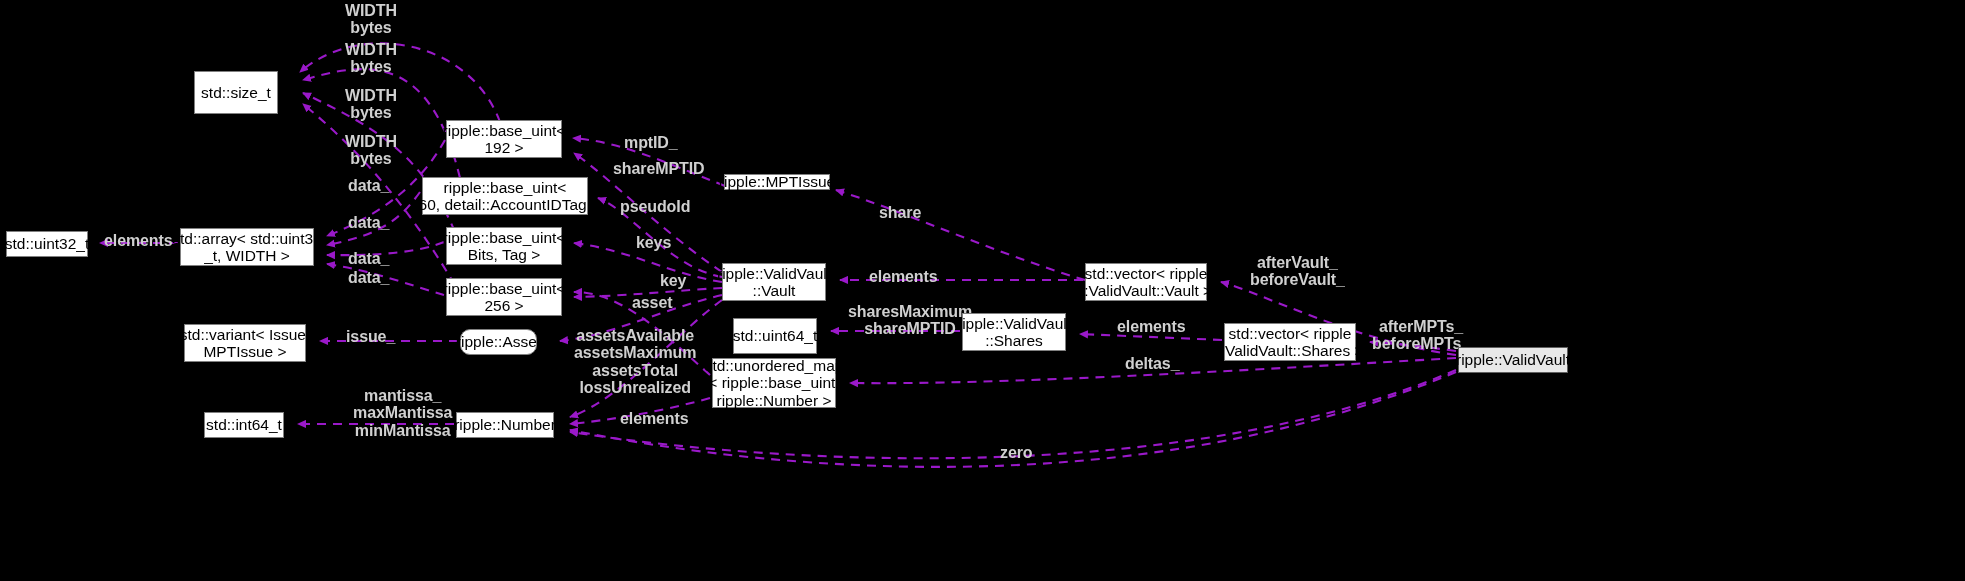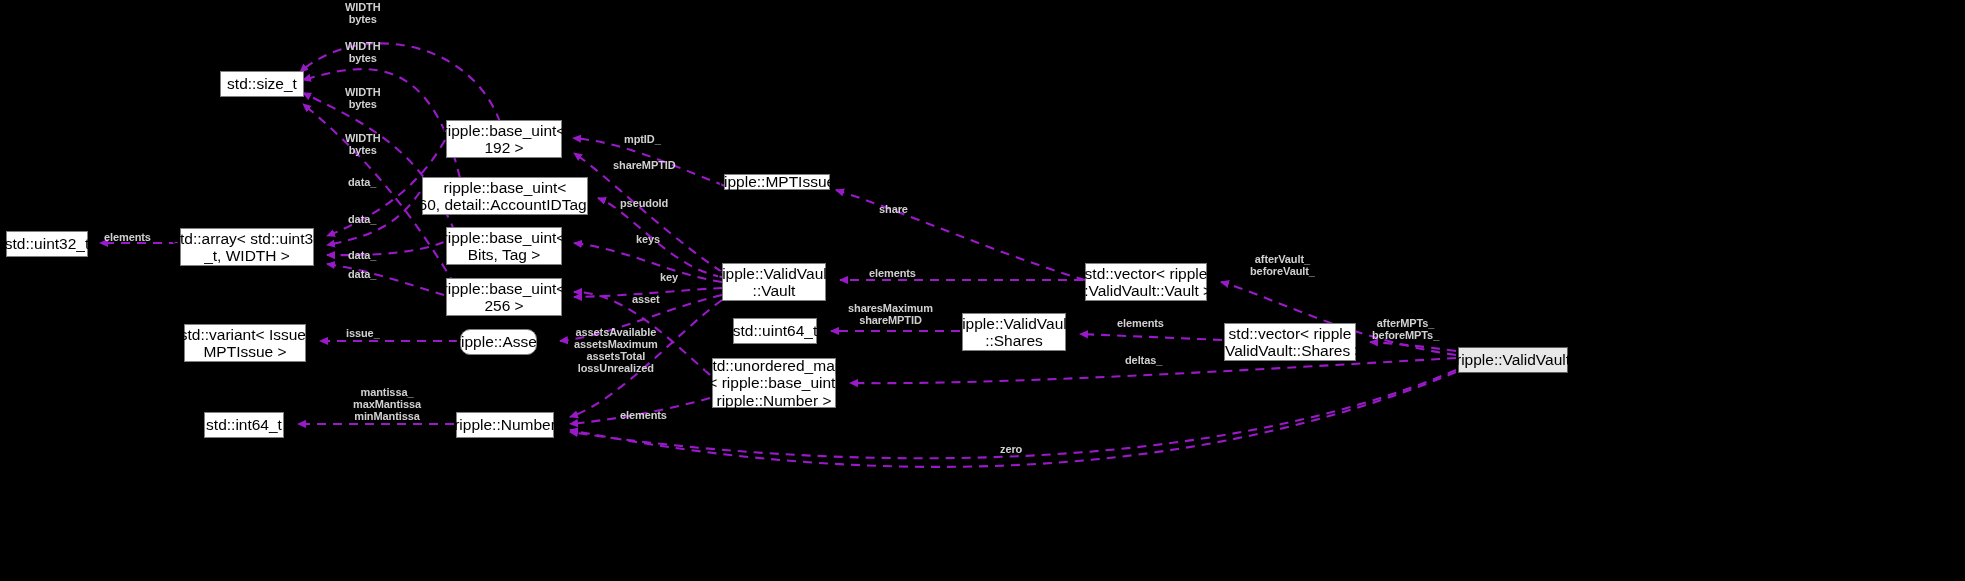--- a/index.html
+++ b/index.html
@@ -28,21 +28,21 @@
     white-space:pre;
     z-index:5;
   }
   .node.highlight{
     background:#e8e8e8;
     border:1px solid #606060;
   }
   .elabel{
     position:absolute;
     color:#d0d0d0;
-    font-size:11px;
+    font-size:16px;
     font-weight:bold;
     line-height:1.08;
     text-align:center;
     white-space:pre;
     z-index:4;
     letter-spacing:-0.1px;
   }
 </style>
 </head>
 <body>
@@ -106,38 +106,38 @@
 
       <path d="M 1456,355 C 1350,340 1260,292 1221,282"></path>
 
       <path d="M 1456,351 C 1420,346 1390,343 1370,342"></path>
     </g>
   </svg>
 
   <div class="node" style="left: 6px; top: 231px; width: 82px; height: 26px;">std::uint32_t</div>
   <div class="node" style="left: 180px; top: 228px; width: 134px; height: 38px;">std::array&lt; std::uint32
 _t, WIDTH &gt;</div>
-  <div class="node" style="left: 220px; top: 71px; width: 84px; height: 26px;">std::size_t</div>
+  <div class="node" style="left: 194px; top: 71px; width: 84px; height: 43px;">std::size_t</div>
   <div class="node" style="left: 446px; top: 120px; width: 116px; height: 38px;">ripple::base_uint&lt;
 192 &gt;</div>
   <div class="node" style="left: 422px; top: 177px; width: 166px; height: 38px;">ripple::base_uint&lt;
 160, detail::AccountIDTag &gt;</div>
   <div class="node" style="left: 446px; top: 227px; width: 116px; height: 38px;">ripple::base_uint&lt;
 Bits, Tag &gt;</div>
   <div class="node" style="left: 446px; top: 278px; width: 116px; height: 38px;">ripple::base_uint&lt;
 256 &gt;</div>
   <div class="node" style="left: 184px; top: 324px; width: 122px; height: 38px;">std::variant&lt; Issue,
 MPTIssue &gt;</div>
   <div class="node" style="left: 460px; top: 329px; width: 77px; height: 26px; border-radius: 10px;">ripple::Asset</div>
   <div class="node" style="left: 204px; top: 412px; width: 80px; height: 26px;">std::int64_t</div>
   <div class="node" style="left: 456px; top: 412px; width: 98px; height: 26px;">ripple::Number</div>
   <div class="node" style="left: 724px; top: 174px; width: 106px; height: 16px;">ripple::MPTIssue</div>
   <div class="node" style="left: 722px; top: 263px; width: 104px; height: 38px;">ripple::ValidVault
 ::Vault</div>
-  <div class="node" style="left: 733px; top: 318px; width: 84px; height: 26px;">std::uint64_t</div>
+  <div class="node" style="left: 733px; top: 318px; width: 84px; height: 36px;">std::uint64_t</div>
   <div class="node" style="left: 712px; top: 358px; width: 124px; height: 50px;">std::unordered_map
 &lt; ripple::base_uint,
 ripple::Number &gt;</div>
   <div class="node" style="left: 962px; top: 313px; width: 104px; height: 38px;">ripple::ValidVault
 ::Shares</div>
   <div class="node" style="left: 1085px; top: 263px; width: 122px; height: 38px;">std::vector&lt; ripple
 ::ValidVault::Vault &gt;</div>
   <div class="node" style="left: 1224px; top: 323px; width: 132px; height: 38px;">std::vector&lt; ripple
 ::ValidVault::Shares &gt;</div>
   <div class="node highlight" style="left: 1458px; top: 347px; width: 110px; height: 26px;">ripple::ValidVault</div>

